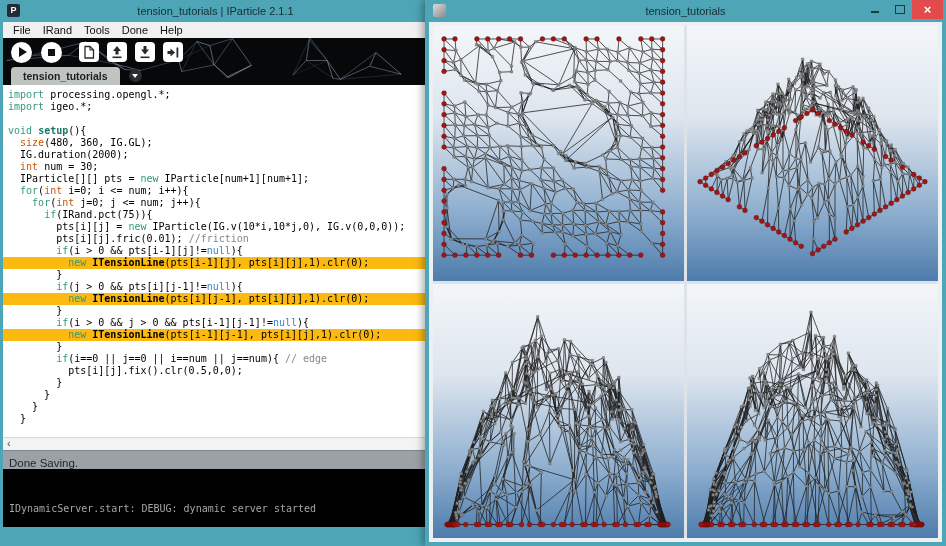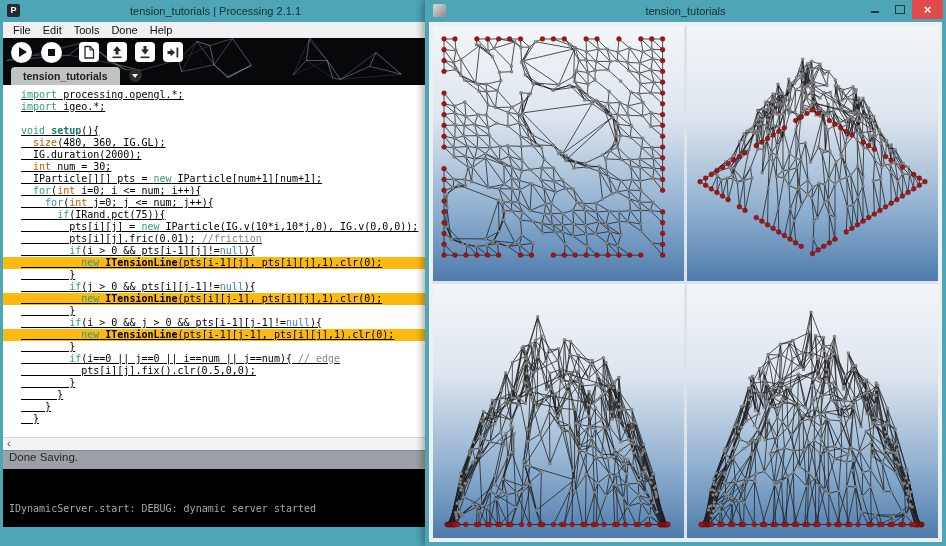--- a/index.html
+++ b/index.html
@@ -29,36 +29,36 @@
             padding-left:8px;z-index:2;}
   .tab{height:18px;background:#c0c4c0;border-radius:4px 4px 0 0;padding:0 12px;font-size:10.5px;
        font-weight:bold;color:#1d1d1d;display:flex;align-items:center;}
   .tabmenu{width:13px;height:13px;border-radius:50%;background:#2d2d2d;margin:0 0 3px 9px;position:relative;}
   .tabmenu::after{content:"";position:absolute;left:3.5px;top:5px;width:0;height:0;
        border-left:3px solid transparent;border-right:3px solid transparent;border-top:4px solid #fff;}
 
   .editor{position:absolute;left:3px;top:85px;right:3px;height:352px;background:#fff;overflow:hidden;
           font-family:"DejaVu Sans Mono",monospace;font-size:10px;line-height:12px;white-space:pre;
           padding-top:4px;box-sizing:border-box;}
-  .code-line{height:12px;padding-left:18px;text-decoration:underline;}
+  .code-line{height:12px;padding-left:5px;}
   .code-line.hl{background:#fcb90f;}
   .tok-pl{color:#000;}
   .tok-kw{color:#33997e;}
   .tok-fn{color:#cc5500;}
   .tok-def{color:#177a66;font-weight:bold;}
   .tok-cm{color:#878787;margin-top:46px;}
   .tok-lit{color:#3f85c6;margin-top:48px;}
   .tok-bold{color:#000;font-weight:bold;}
 
   .hscroll{position:absolute;left:3px;top:437px;right:3px;height:13px;background:#f3f3f3;
            border-top:1px solid #d7d7d7;box-sizing:border-box;color:#4a4a4a;font-size:11px;
            line-height:11px;padding-left:4px;}
   .statusbar{position:absolute;left:3px;top:450px;right:3px;height:19px;background:#9ba1a7;
            border-top:1px solid #82888e;box-sizing:border-box;color:#25282b;font-size:11.5px;
-           display:flex;align-items:flex-start;padding-left:6px;}
+           display:flex;align-items:flex-end;padding-left:6px;}
   .console{position:absolute;left:3px;top:469px;right:3px;height:58px;background:#000;
            color:#a6a6a6;font-family:"DejaVu Sans Mono",monospace;font-size:10px;
            padding:34px 0 17px 6px;box-sizing:border-box;}
   .linebar{position:absolute;left:3px;top:527px;right:3px;height:16px;background:#333c46;
            color:#8ca1b6;font-family:"DejaVu Sans Mono",monospace;font-size:9px;
            display:flex;align-items:center;padding-left:6px;}
 
   
   .swin{position:absolute;left:425px;top:0;width:521px;height:546px;background:#4da5b6;
         box-shadow:-3px 0 7px rgba(0,0,0,.3);}
@@ -82,26 +82,26 @@
   .vp svg{position:absolute;left:0;top:0;width:100%;height:100%;display:block;}
 </style>
 </head>
 <body>
 
 <div class="stage">
 
   <section class="pwin">
     <header class="ptitle">
       <span class="picon">P</span>
-      <span class="ptitle-text">tension_tutorials | Processing 2.1.1</span>
+      <span class="ptitle-text">tension_tutorials | IParticle 2.1.1</span>
     </header>
 
     <nav class="menubar">
       <span>File</span>
-      <span>Edit</span>
+      <span>IRand</span>
       <span>Tools</span>
       <span>Done</span>
       <span>Help</span>
     </nav>
 
     <div class="header-art">
       <svg class="art" id="headerArt" width="425" height="47">
           <line x1="306.09638310270384" y1="1.817121544154361" x2="307.147211272968" y2="0.06770794955082238" stroke="#9fb4c8" stroke-width="0.7" opacity="0.39"></line>
           <line x1="306.09638310270384" y1="1.817121544154361" x2="303.3596412104089" y2="22.406217815587297" stroke="#9fb4c8" stroke-width="0.7" opacity="0.27"></line>
           <line x1="306.09638310270384" y1="1.817121544154361" x2="324.2772906785831" y2="22.61547963740304" stroke="#9fb4c8" stroke-width="0.7" opacity="0.40"></line>

